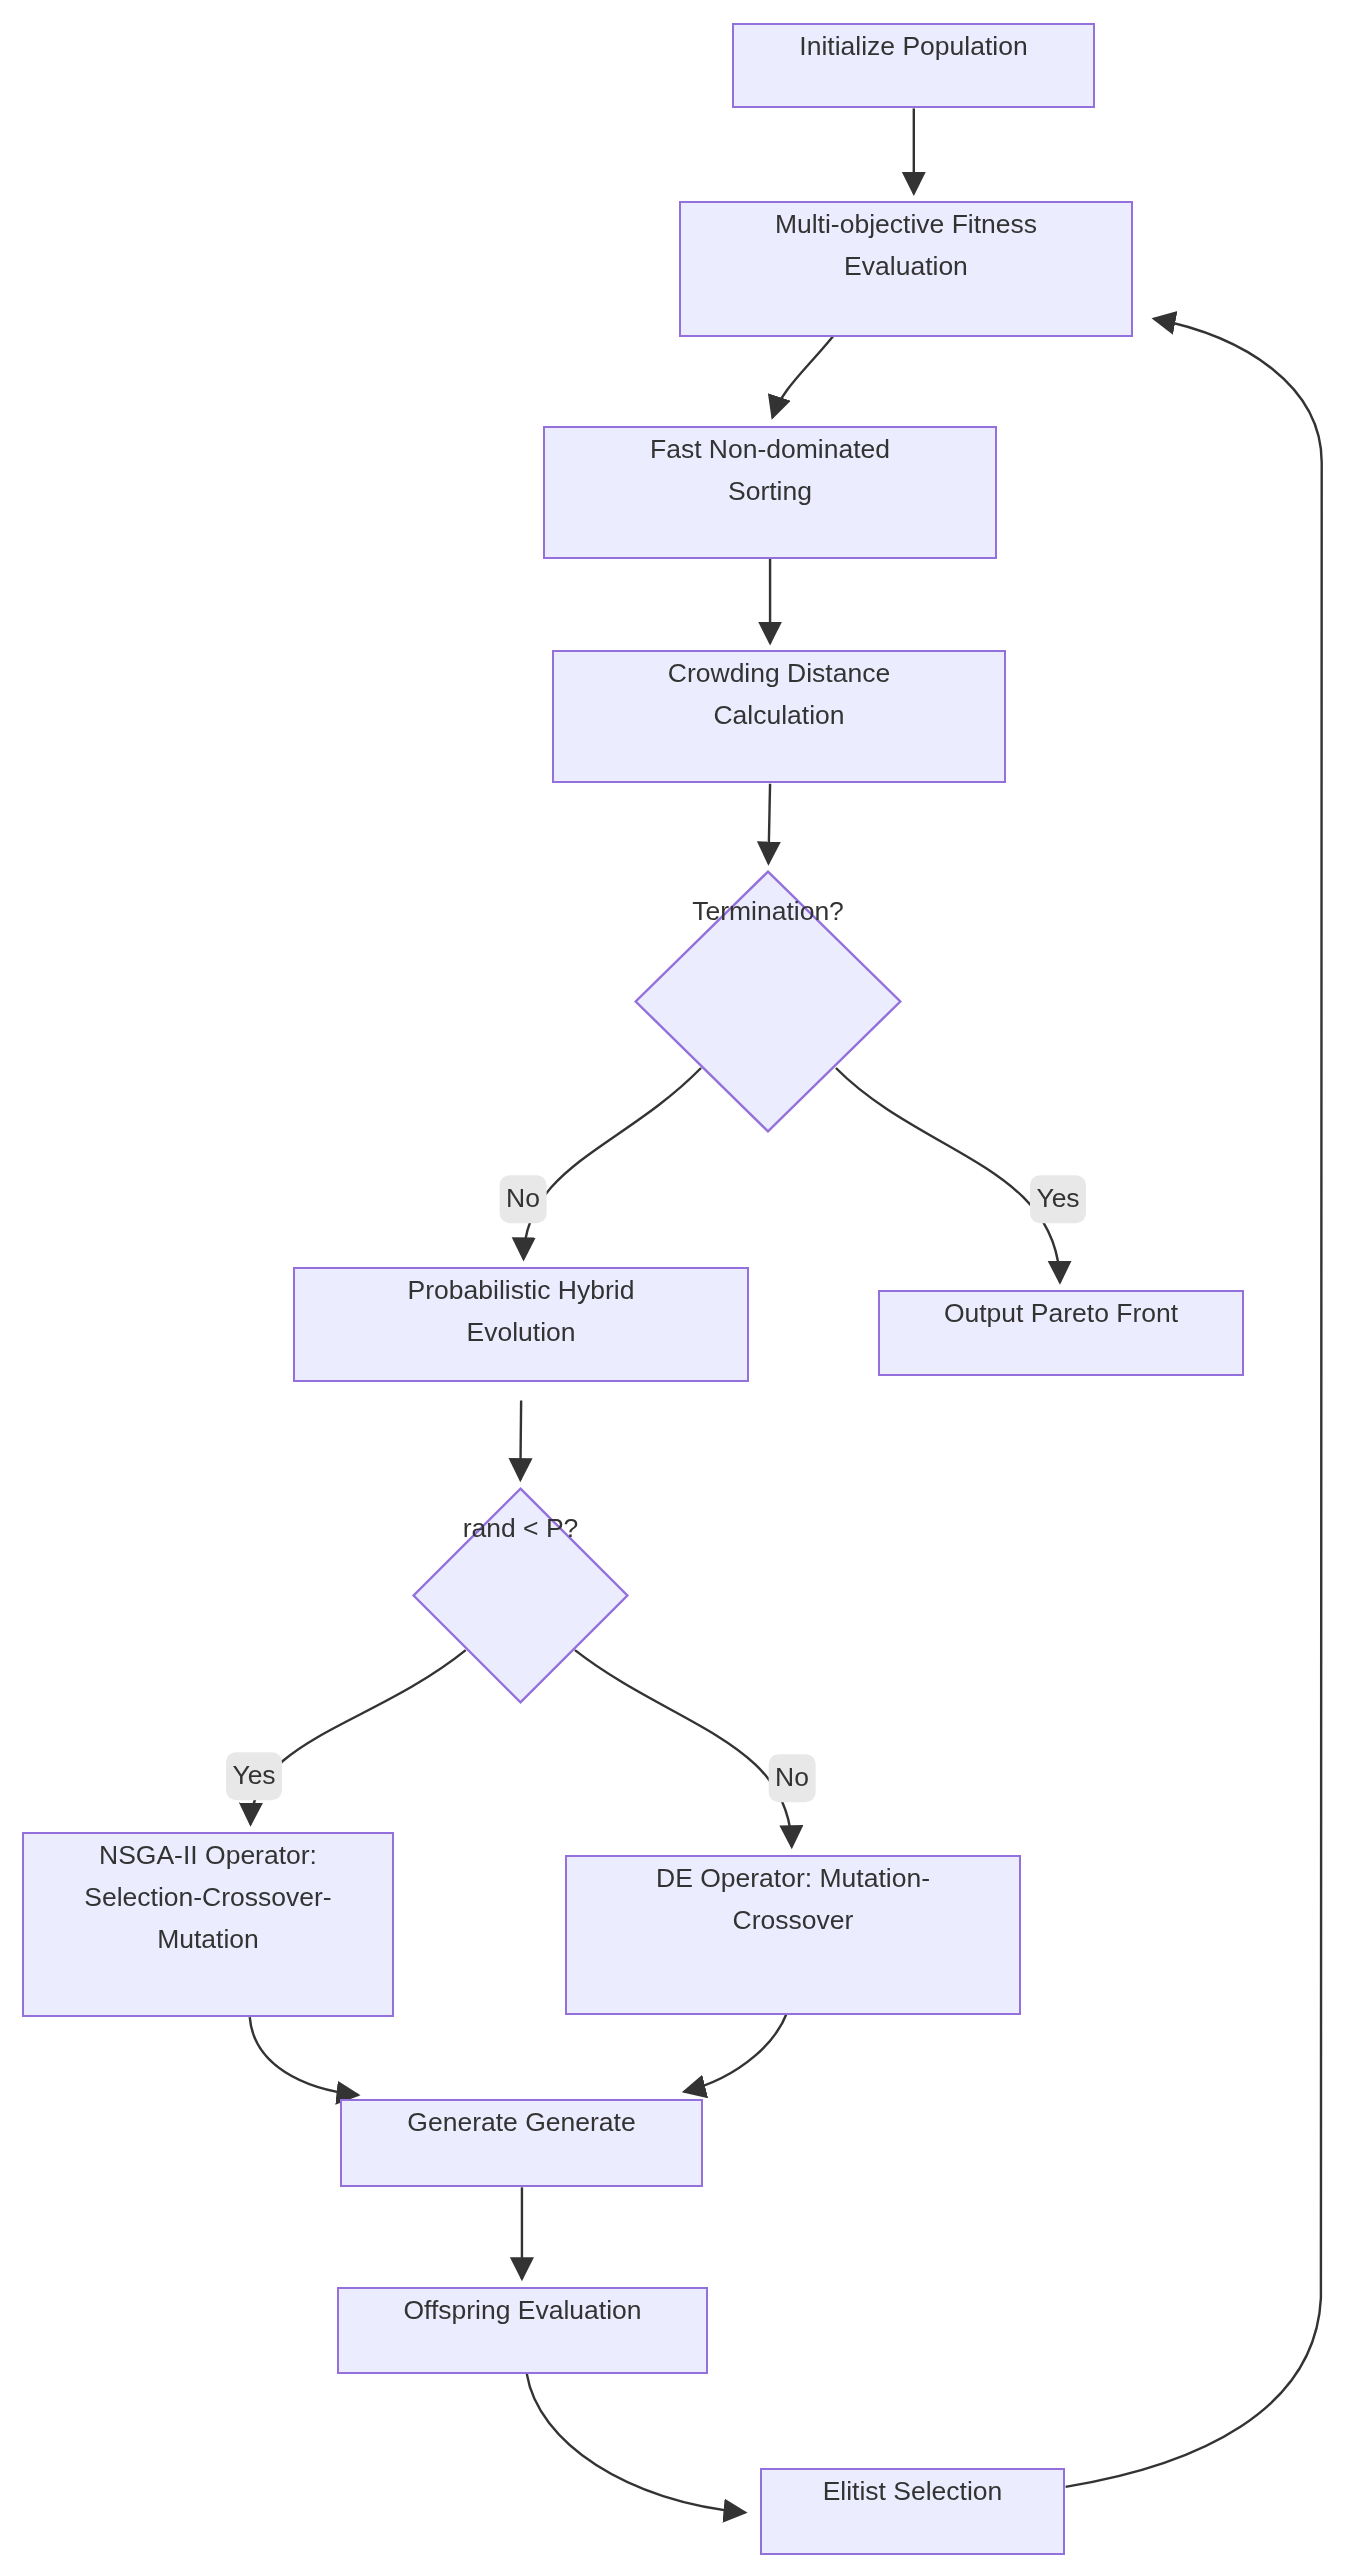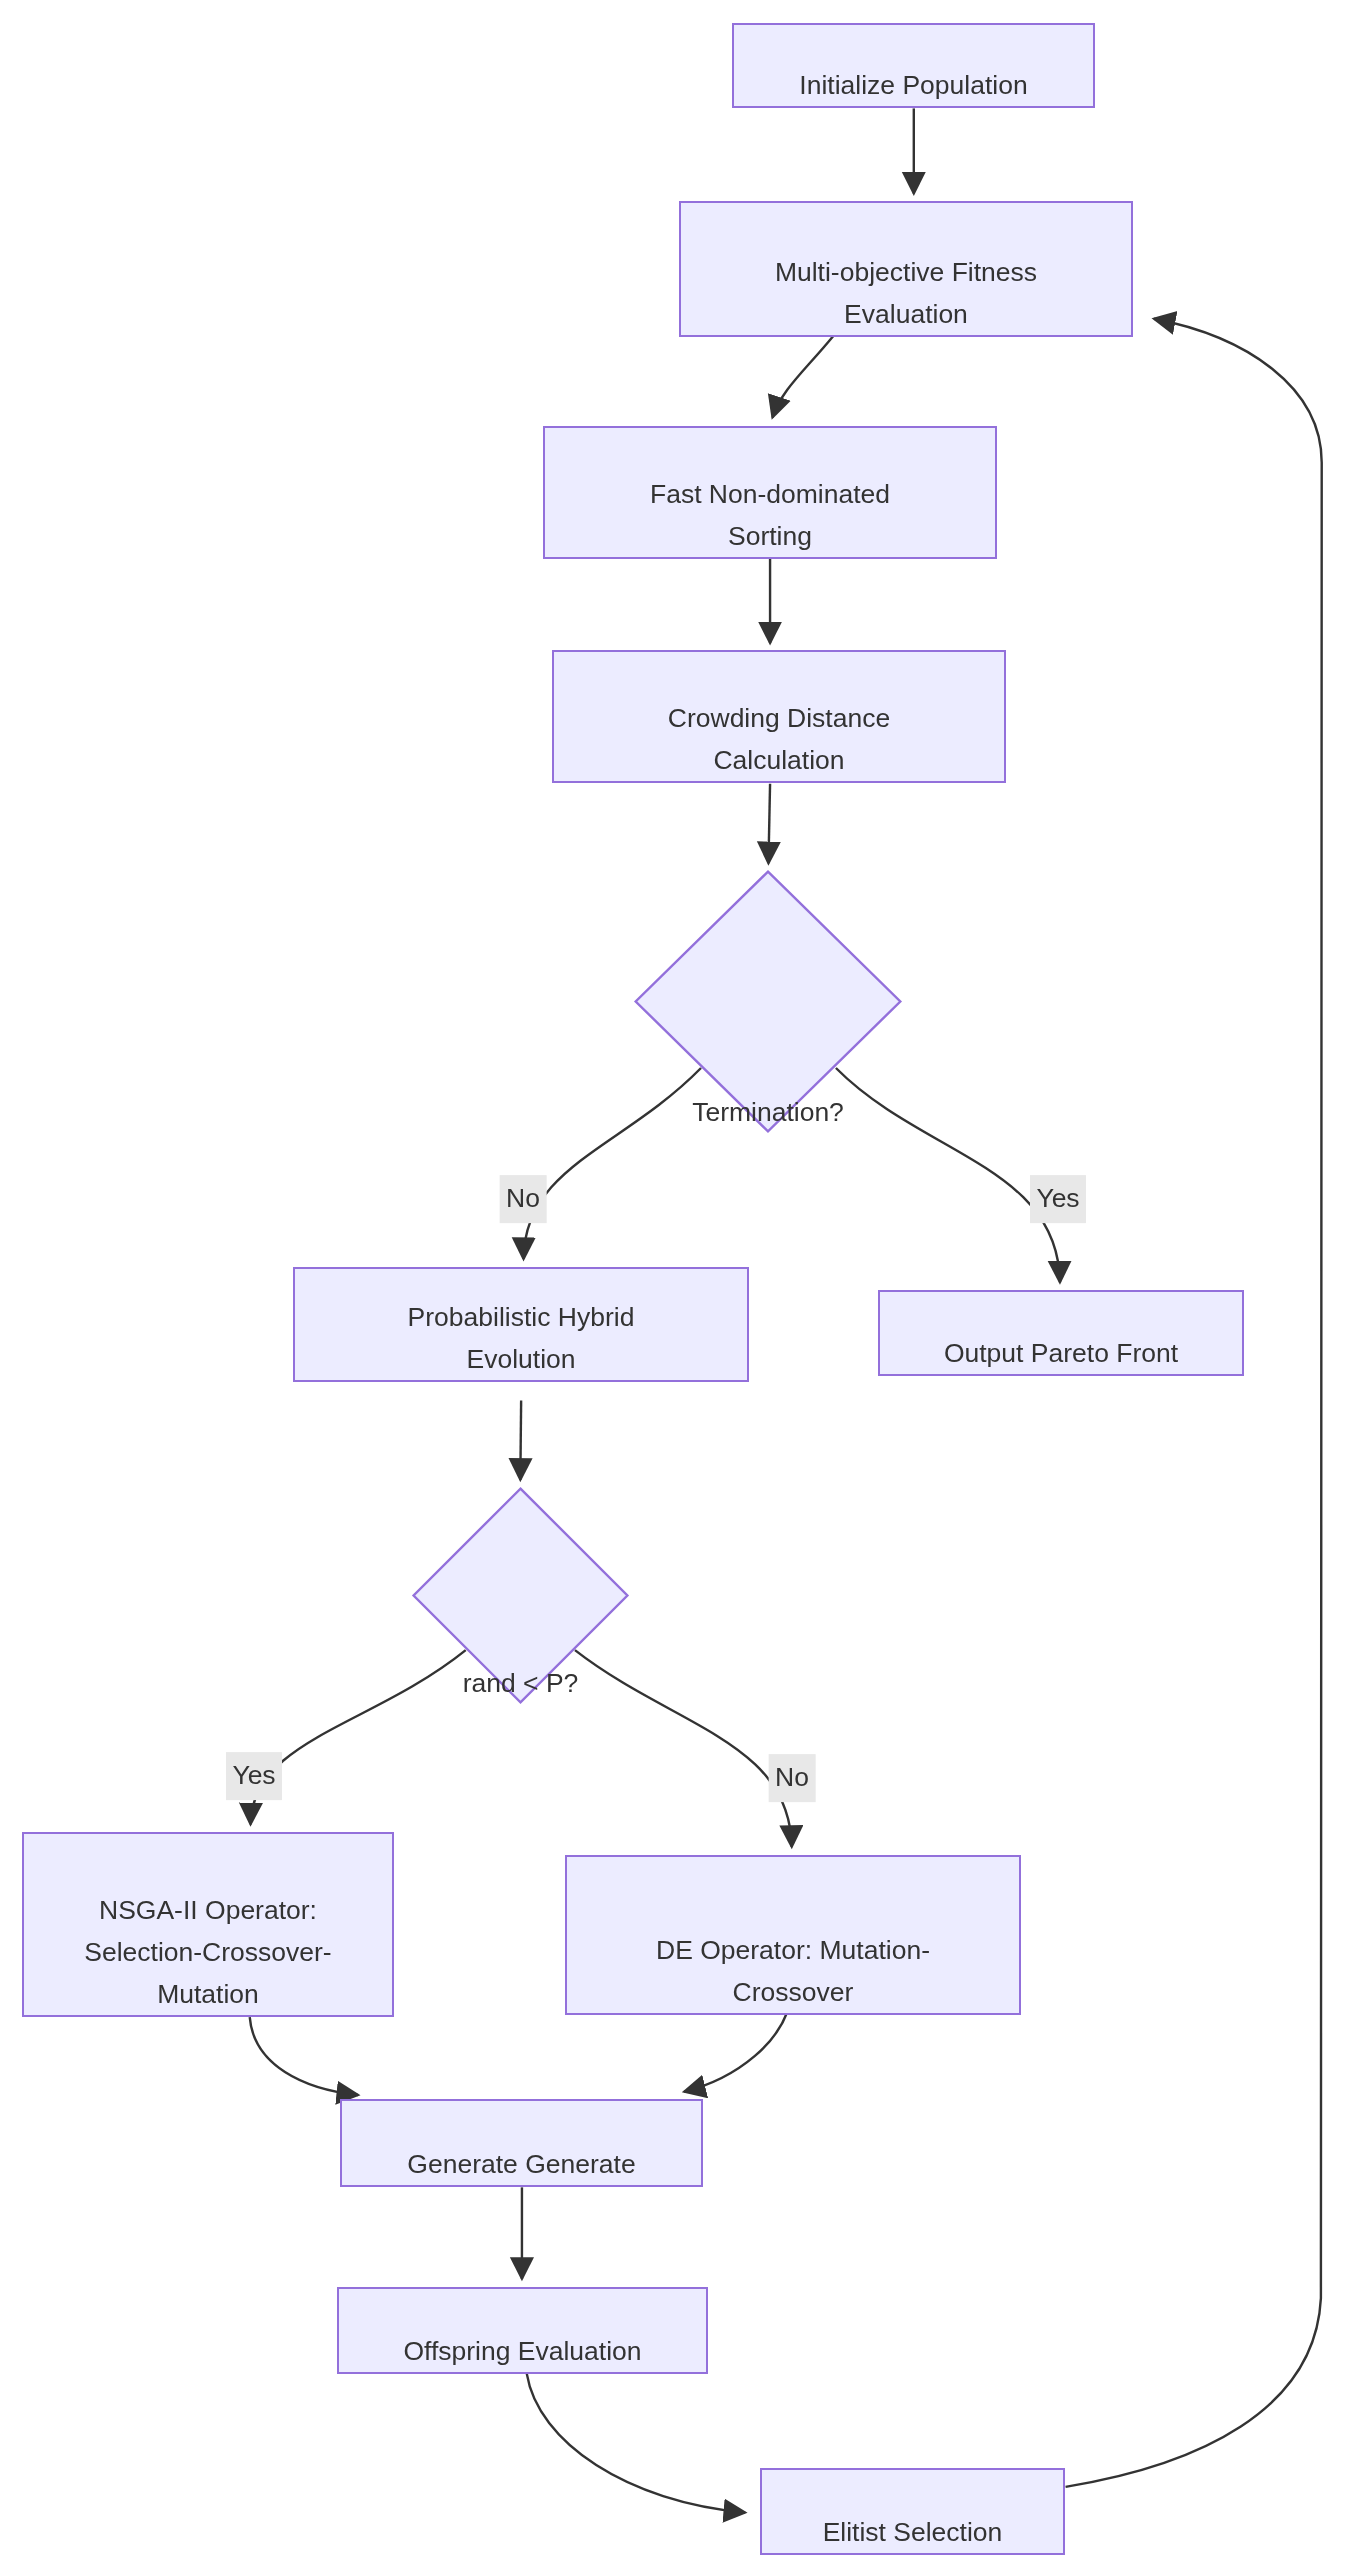--- a/index.html
+++ b/index.html
@@ -5,29 +5,29 @@
   :root{
     --node-fill:#ECECFF; --node-border:#9370DB; --edge-color:#333333;
     --text-color:#333333; --edge-label-bg:#e8e8e8; --background:#ffffff;
   }
   html,body{margin:0;padding:0;}
   body{background:var(--background); font-family:"Liberation Sans", sans-serif;}
   .canvas{position:relative; width:1345px; height:2576px; background:var(--background); overflow:hidden;}
   .edges{position:absolute; left:0; top:0; width:1345px; height:2576px;}
   .edges path{fill:none; stroke:var(--edge-color); stroke-width:3;}
   #arrowhead path{fill:var(--edge-color); stroke:none;}
-  .node{position:absolute; box-sizing:border-box; display:flex; align-items:flex-end; justify-content:center; text-align:center;}
+  .node{position:absolute; box-sizing:border-box; display:flex; align-items:flex-start; justify-content:center; text-align:center;}
   .node.rect{background:var(--node-fill); border:2.4px solid var(--node-border);}
   .node .label{color:var(--text-color); font-size:26.5px; line-height:42px; white-space:pre-line; padding:0 11.2px;}
   .node.diamond{background:transparent; border:none;}
   .node.diamond svg{position:absolute; left:0; top:0; width:100%; height:100%; overflow:visible;}
   .node.diamond polygon{fill:var(--node-fill); stroke:var(--node-border); stroke-width:3;}
   .node.diamond .label{position:relative; z-index:1;margin-top:20px;}
   .edge-label{position:absolute; transform:translate(-50%,-50%); background:var(--edge-label-bg);
-    color:var(--text-color); font-size:26.5px; line-height:1.5; padding:4px 6.4px; z-index:2;}
+    color:var(--text-color); font-size:26.5px; line-height:1.5; padding:4px 6.4px; z-index:2;border-radius:10px;}
 </style>
 </head>
 <body>
 
 <div class="canvas">
 
   <svg class="edges" viewBox="0 0 1675 3208" xmlns="http://www.w3.org/2000/svg">
     <defs>
       <marker id="arrowhead" markerWidth="11" markerHeight="11" refX="9" refY="5" orient="auto">
         <path d="M0,0 L10,5 L0,10 z"></path>

